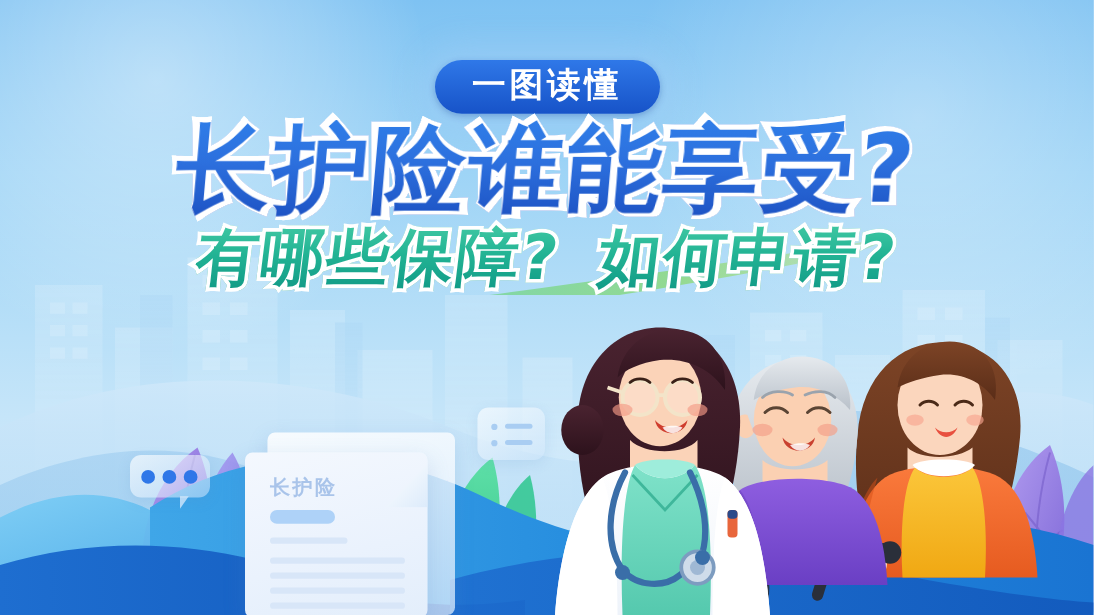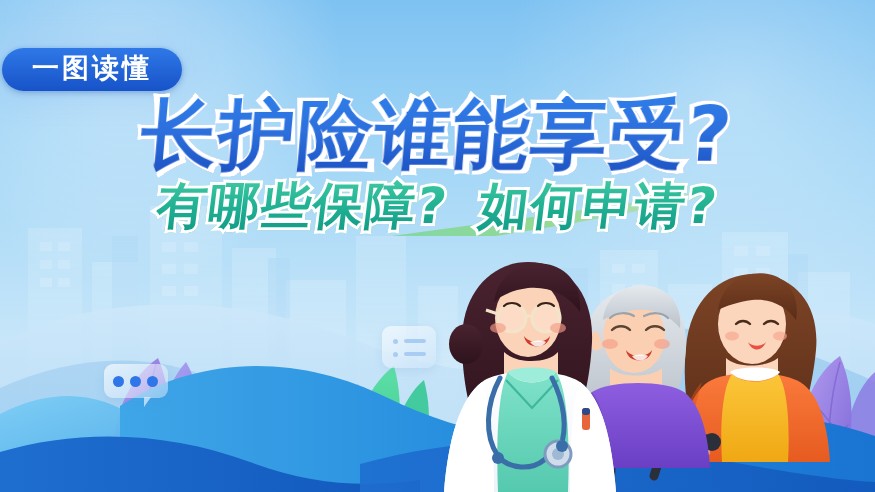--- a/index.html
+++ b/index.html
@@ -31,21 +31,21 @@
   .hills{position:absolute;left:0;bottom:0;width:875px;height:300px;}
 
   
   .leaves{position:absolute;left:0;bottom:0;width:875px;height:260px;}
 
   
   .waves{position:absolute;left:0;bottom:0;width:875px;height:190px;}
 
   
   .badge-wrap{
-    position:absolute;left:0;right:0;top:46px;display:flex;z-index:40;
+    position:absolute;left:0;right:0;top:46px;display:flex;justify-content:center;z-index:40;
   }
   .badge-glow{
     position:relative;padding:2px;border-radius:26px;
     background:rgba(150,200,245,.55);
     box-shadow:0 0 24px 10px rgba(160,205,246,.45);
   }
   .badge{
     background:linear-gradient(180deg,#2f78e8 0%,#1753c8 100%);
     border-radius:24px;
     padding:7px 30px 9px;
@@ -435,20 +435,33 @@
       <linearGradient id="sw" x1="0" y1="0" x2="1" y2="0">
         <stop offset="0%" stop-color="#5fd3a0" stop-opacity=".15"></stop>
         <stop offset="22%" stop-color="#63d2a0" stop-opacity=".75"></stop>
         <stop offset="70%" stop-color="#8ed97f" stop-opacity=".85"></stop>
         <stop offset="100%" stop-color="#b4e06a" stop-opacity=".35"></stop>
       </linearGradient>
     </defs>
     <path d="M150 126 C 300 96, 520 74, 700 44 C 716 41, 700 49, 690 52 C 520 90, 310 114, 152 134 Z" transform="translate(0,-28)" fill="url(#sw)"></path>
   </svg>
 
+  <div class="doc-card">
+    <div class="doc-back"></div>
+    <div class="doc-front">
+      <div class="doc-title">长护险</div>
+      <div class="doc-pill"></div>
+      <div class="doc-line" style="top:68px;width:62px;"></div>
+      <div class="doc-line" style="top:84px;width:108px;"></div>
+      <div class="doc-line" style="top:96px;width:108px;"></div>
+      <div class="doc-line" style="top:108px;width:108px;"></div>
+      <div class="doc-line" style="top:120px;width:108px;"></div>
+      <div class="corner"></div>
+    </div>
+  </div>
 
   <div class="list-icon">
     <span class="li-dot" style="left:11px;top:13px;"></span>
     <span class="li-bar" style="left:22px;top:13px;width:22px;"></span>
     <span class="li-dot" style="left:11px;top:26px;"></span>
     <span class="li-bar" style="left:22px;top:26px;width:22px;"></span>
   </div>
 
   <div class="chat">
     <span class="c-dot" style="left:9px;"></span>

